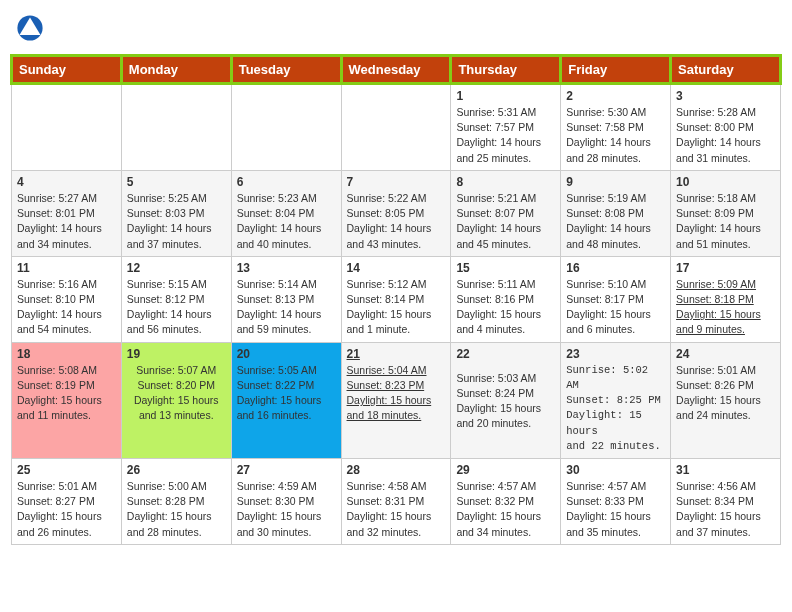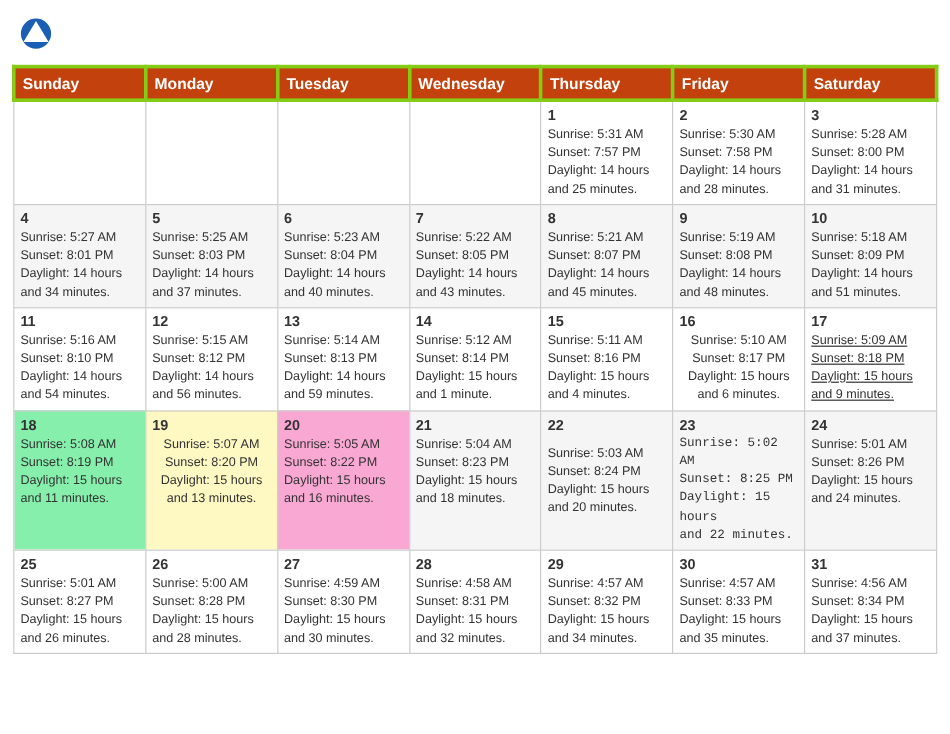--- a/index.html
+++ b/index.html
@@ -237,56 +237,56 @@
         </td>
         <td>
           <span class="day-num">15</span>
           <div class="day-info" style="white-space: pre-line;">Sunrise: 5:11 AM
 Sunset: 8:16 PM
 Daylight: 15 hours
 and 4 minutes.</div>
         </td>
         <td>
           <span class="day-num">16</span>
-          <div class="day-info" style="white-space: pre-line; text-align: center;">Sunrise: 5:10 AM
+          <div class="day-info" style="white-space: pre-line;">Sunrise: 5:10 AM
 Sunset: 8:17 PM
 Daylight: 15 hours
 and 6 minutes.</div>
         </td>
         <td>
           <span class="day-num">17</span>
           <div class="day-info" style="white-space: pre-line; text-decoration: underline;">Sunrise: 5:09 AM
 Sunset: 8:18 PM
 Daylight: 15 hours
 and 9 minutes.</div>
         </td>
       </tr>
       <tr>
-        <td style="background-color: #86efac;">
+        <td style="background-color: #fca5a5;">
           <span class="day-num">18</span>
           <div class="day-info" style="white-space: pre-line;">Sunrise: 5:08 AM
 Sunset: 8:19 PM
 Daylight: 15 hours
 and 11 minutes.</div>
         </td>
-        <td style="background-color: #fef9c3;">
+        <td style="background-color: #bef264;">
           <span class="day-num">19</span>
           <div class="day-info" style="white-space: pre-line; text-align: center;">Sunrise: 5:07 AM
 Sunset: 8:20 PM
 Daylight: 15 hours
 and 13 minutes.</div>
         </td>
-        <td style="background-color: #f9a8d4;">
+        <td style="background-color: #0ea5e9;">
           <span class="day-num">20</span>
           <div class="day-info" style="white-space: pre-line;">Sunrise: 5:05 AM
 Sunset: 8:22 PM
 Daylight: 15 hours
 and 16 minutes.</div>
         </td>
-        <td style="background-color: rgb(245, 245, 245);">
+        <td style="background-color: rgb(245, 245, 245); text-decoration: underline;">
           <span class="day-num">21</span>
           <div class="day-info" style="white-space: pre-line;">Sunrise: 5:04 AM
 Sunset: 8:23 PM
 Daylight: 15 hours
 and 18 minutes.</div>
         </td>
         <td style="background-color: rgb(245, 245, 245);">
           <span class="day-num">22</span>
           <div class="day-info" style="white-space: pre-line; margin-top: 10px;">Sunrise: 5:03 AM
 Sunset: 8:24 PM

